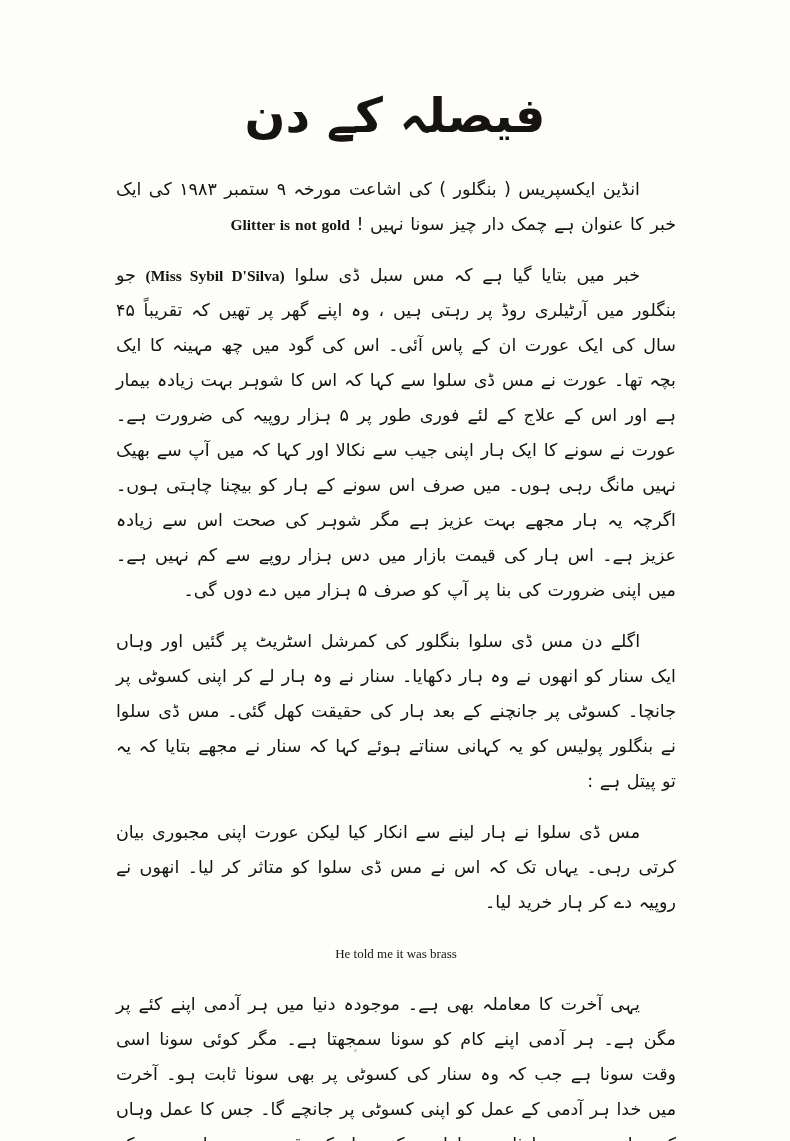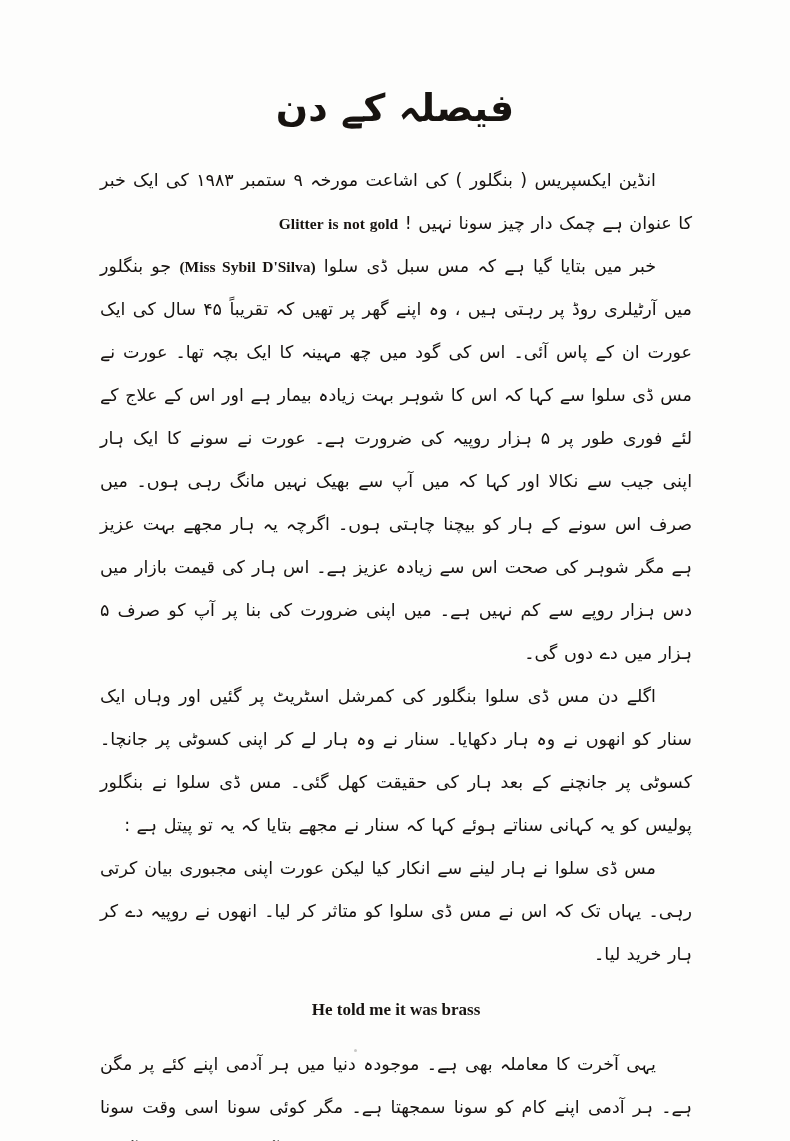--- a/index.html
+++ b/index.html
@@ -13,49 +13,49 @@
     height: 1141px;
     background: #fdfdfc;
     overflow: hidden;
     color: #171310;
     font-family: "DejaVu Sans", sans-serif;
   }
   .title {
     direction: rtl;
     text-align: center;
     font-weight: bold;
-    font-size: 38px;
+    font-size: 48px;
     line-height: 50px;
     padding-top: 58px;
     letter-spacing: 1px;
   }
   .body-text {
     margin: 20px 98px 0 100px;
   }
   .para {
-    margin: 0;
+    margin: 16px;
     direction: rtl;
     unicode-bidi: embed;
     text-align: justify;
     font-size: 17.5px;
-    line-height: 43px;
+    line-height: 35px;
     text-indent: 36px;
     word-spacing: 1px;
   }
   .para .en {
     font-family: "Liberation Serif", serif;
     font-weight: bold;
     font-size: 15.5px;
   }
   .center-en {
     direction: ltr;
     text-align: center;
     font-family: "Liberation Serif", serif;
-    font-weight: bold;
-    font-size: 17px;
+    font-weight: normal;
+    font-size: 13px;
     line-height: 35px;
     margin: 16px;
   }
   .speckle {
     position: absolute;
     left: 354px;
     top: 1049px;
     width: 3px;
     height: 3px;
     border-radius: 50%;

